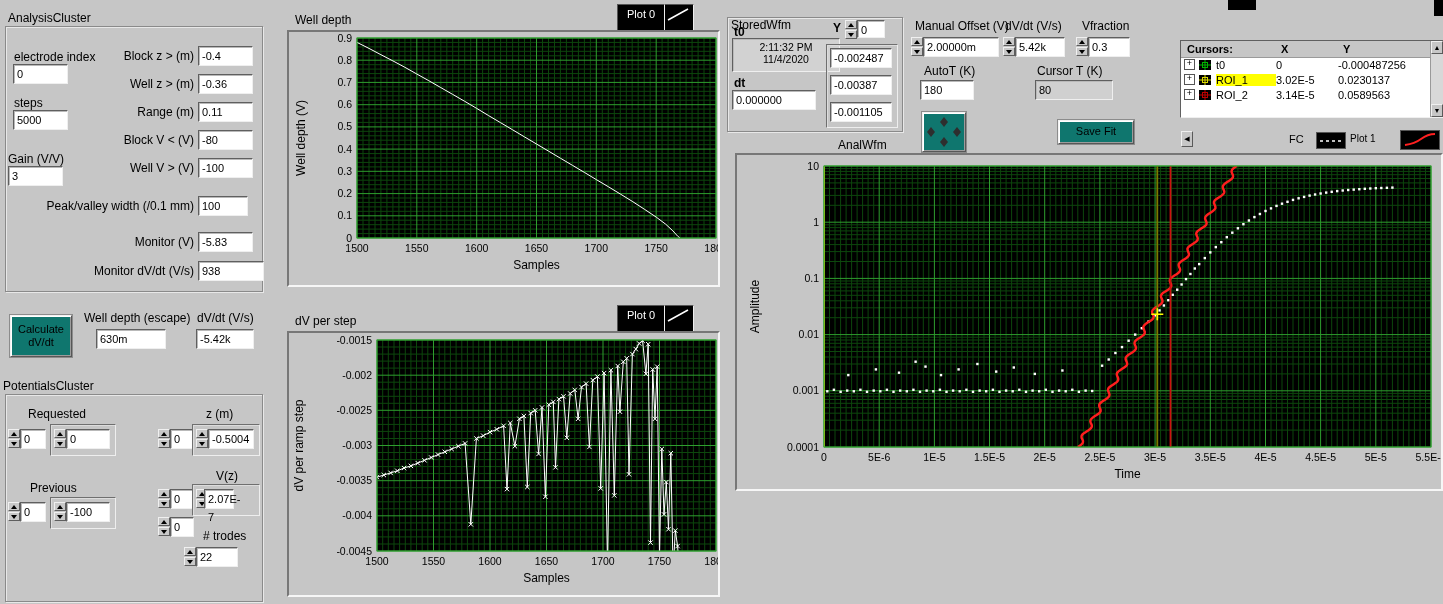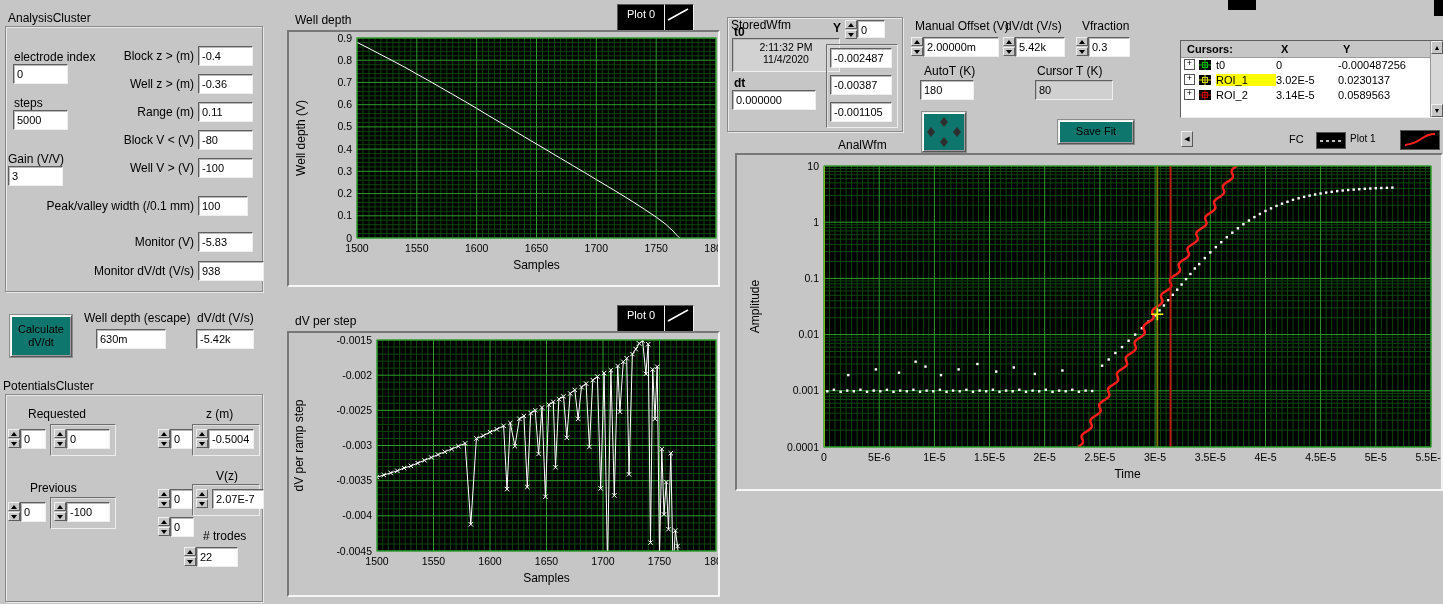--- a/index.html
+++ b/index.html
@@ -138,21 +138,21 @@
 <div class="spin" style="left:158px;top:489px">
     <div class="sb up"></div>
     <div class="sb dn"></div>
   </div>
 <div class="numbox" style="left:170px;top:489px;width:24px">0</div>
 <div class="frame" style="left:192px;top:484px;width:66px;height:30px"></div>
 <div class="spin" style="left:196px;top:489px">
     <div class="sb up"></div>
     <div class="sb dn"></div>
   </div>
-<div class="numbox" style="left:212px;top:489px;width:52px">2.07E-7</div>
+<div class="numbox" style="left:204px;top:489px;width:30px">2.07E-7</div>
 <div class="spin" style="left:158px;top:517px">
     <div class="sb up"></div>
     <div class="sb dn"></div>
   </div>
 <div class="numbox" style="left:170px;top:517px;width:24px">0</div>
 
 <div class="lbl" style="left:203px;top:529px"># trodes</div>
 <div class="spin" style="left:184px;top:547px">
     <div class="sb up"></div>
     <div class="sb dn"></div>

